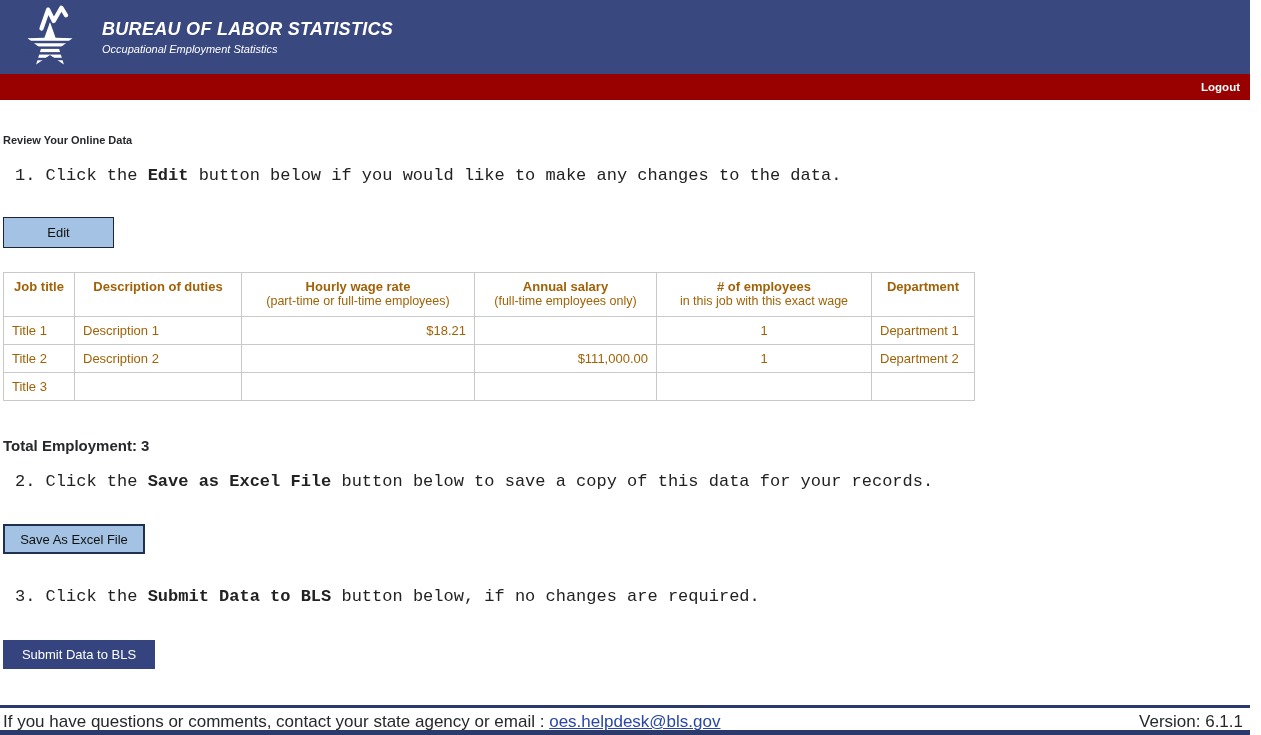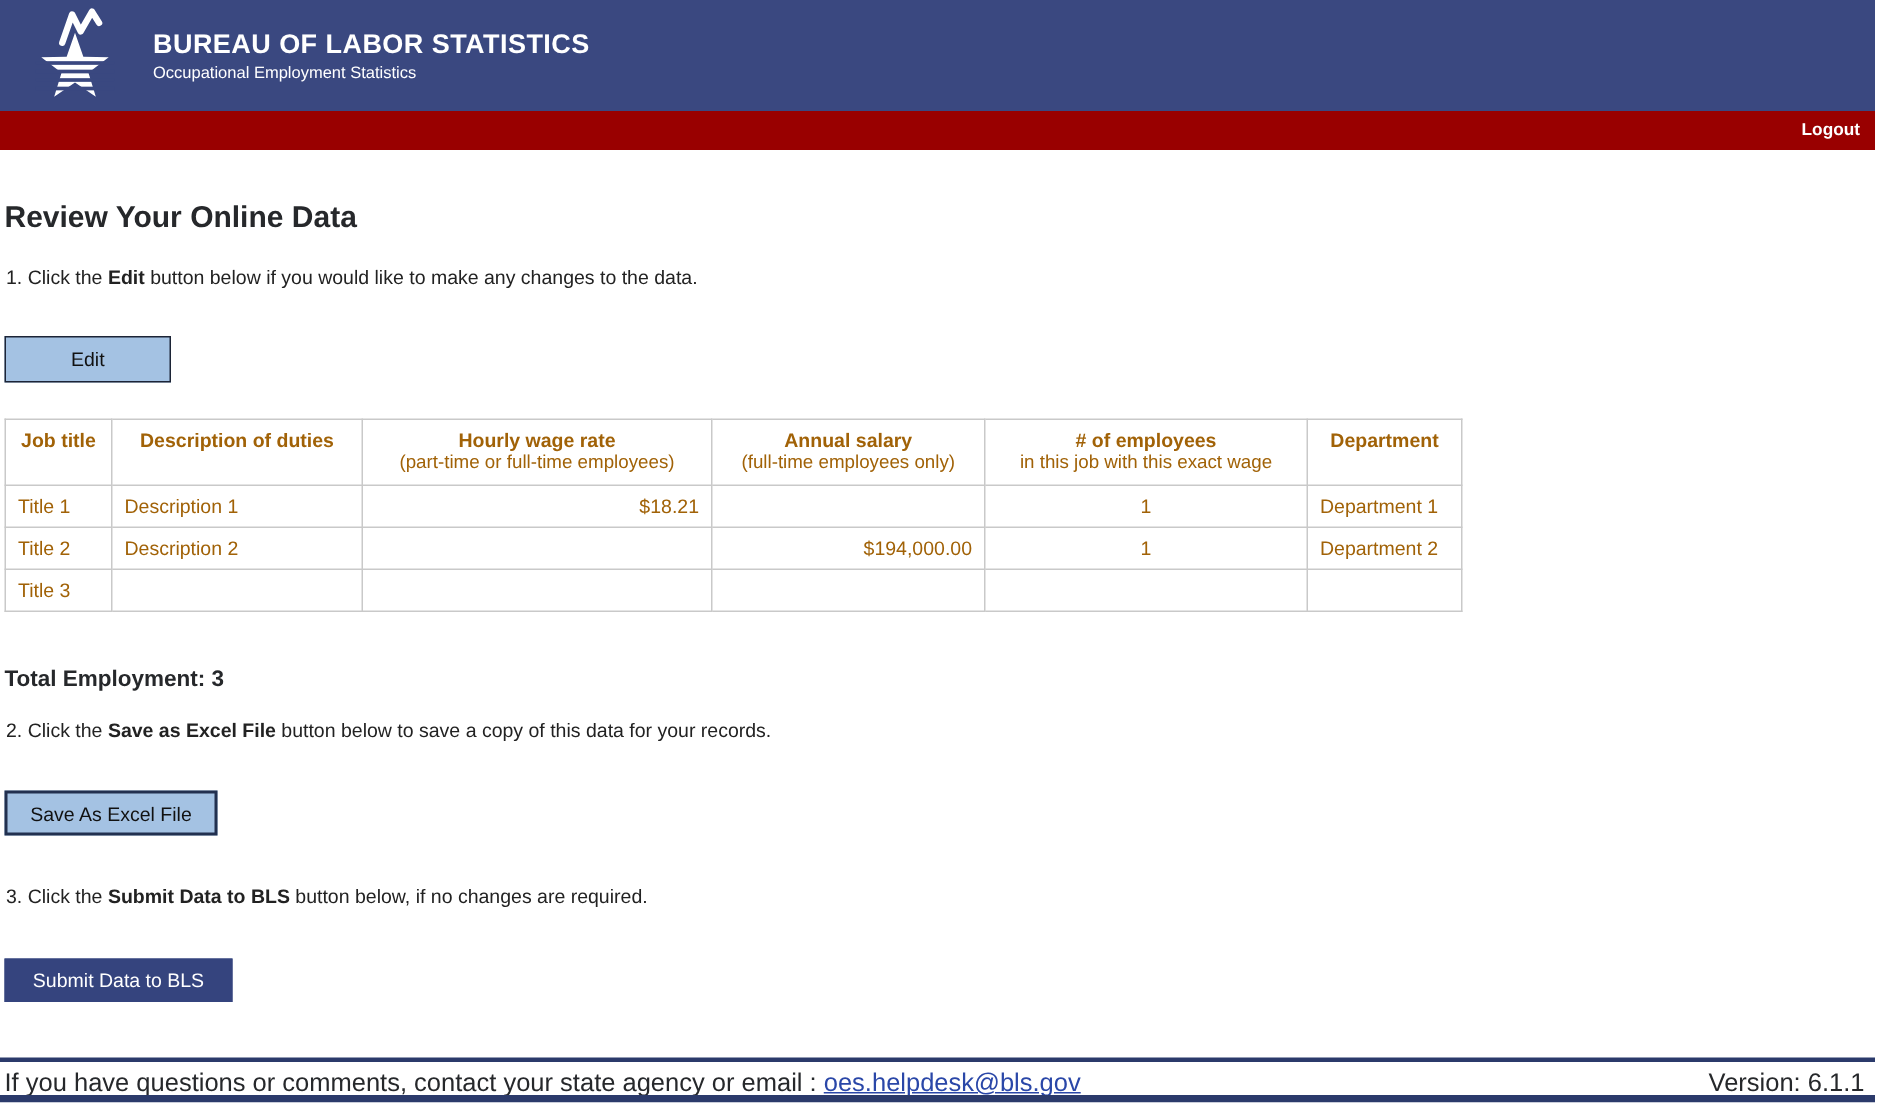--- a/index.html
+++ b/index.html
@@ -6,33 +6,33 @@
   html, body { margin: 0; padding: 0; }
   body {
     width: 1261px; height: 735px; overflow: hidden;
     background: #ffffff;
     font-family: "Liberation Sans", sans-serif;
     color: #26282b;
   }
   .page { position: relative; width: 1250px; height: 735px; overflow: hidden; background: #fff; }
 
   
-  .topbar { height: 74px; background: #3a4880; display: flex; align-items: center; }
+  .topbar { height: 74px; background: #3a4880; display: flex; align-items: center; font-style: italic; }
   .logo-wrap { margin-left: 14px; width: 72px; height: 70px; display: flex; align-items: center; justify-content: center; }
   .titles { margin-left: 16px; color: #fff; }
   .org-title { font-size: 18px; font-weight: bold; letter-spacing: 0.3px; }
   .app-title { font-size: 11px; margin-top: 3px; }
 
   .redbar { height: 26px; background: #990000; display: flex; justify-content: flex-end; align-items: center; padding-right: 10px; }
   .logout { color: #ffffff; font-size: 11.5px; font-weight: bold; cursor: pointer; }
 
   
   .content { padding-left: 3px; overflow: hidden; }
-  .page-title { font-size: 20px; font-weight: bold; color: #26282b; margin: 34px 0 0 0; }
-  .step { font-size: 13px; color: #222; margin: 1px; }
+  .page-title { font-size: 11px; font-weight: bold; color: #26282b; margin: 34px 0 0 0; }
+  .step { font-size: 17px; color: #222; margin: 12px; font-family: Liberation Mono, monospace; }
   .step b { font-weight: bold; }
   .step-1 { margin-top: 20px; }
   .step-2 { margin-top: 18px; }
   .step-3 { margin-top: 33px; }
 
   button { font-family: "Liberation Sans", sans-serif; display: block; cursor: pointer; }
   .btn-edit {
     margin-top: 32px; width: 111px; height: 31px;
     background: #a4c2e3; border: 1px solid #1c2436; color: #111; font-size: 13px;
   }
@@ -126,21 +126,21 @@
           <td class="al">Description 1</td>
           <td class="ar">$18.21</td>
           <td class="ar"></td>
           <td class="ac">1</td>
           <td class="al">Department 1</td>
         </tr>
         <tr>
           <td class="al">Title 2</td>
           <td class="al">Description 2</td>
           <td class="ar"></td>
-          <td class="ar">$194,000.00</td>
+          <td class="ar">$111,000.00</td>
           <td class="ac">1</td>
           <td class="al">Department 2</td>
         </tr>
         <tr>
           <td class="al">Title 3</td>
           <td class="al"></td>
           <td class="ar"></td>
           <td class="ar"></td>
           <td class="ac"></td>
           <td class="al"></td>

